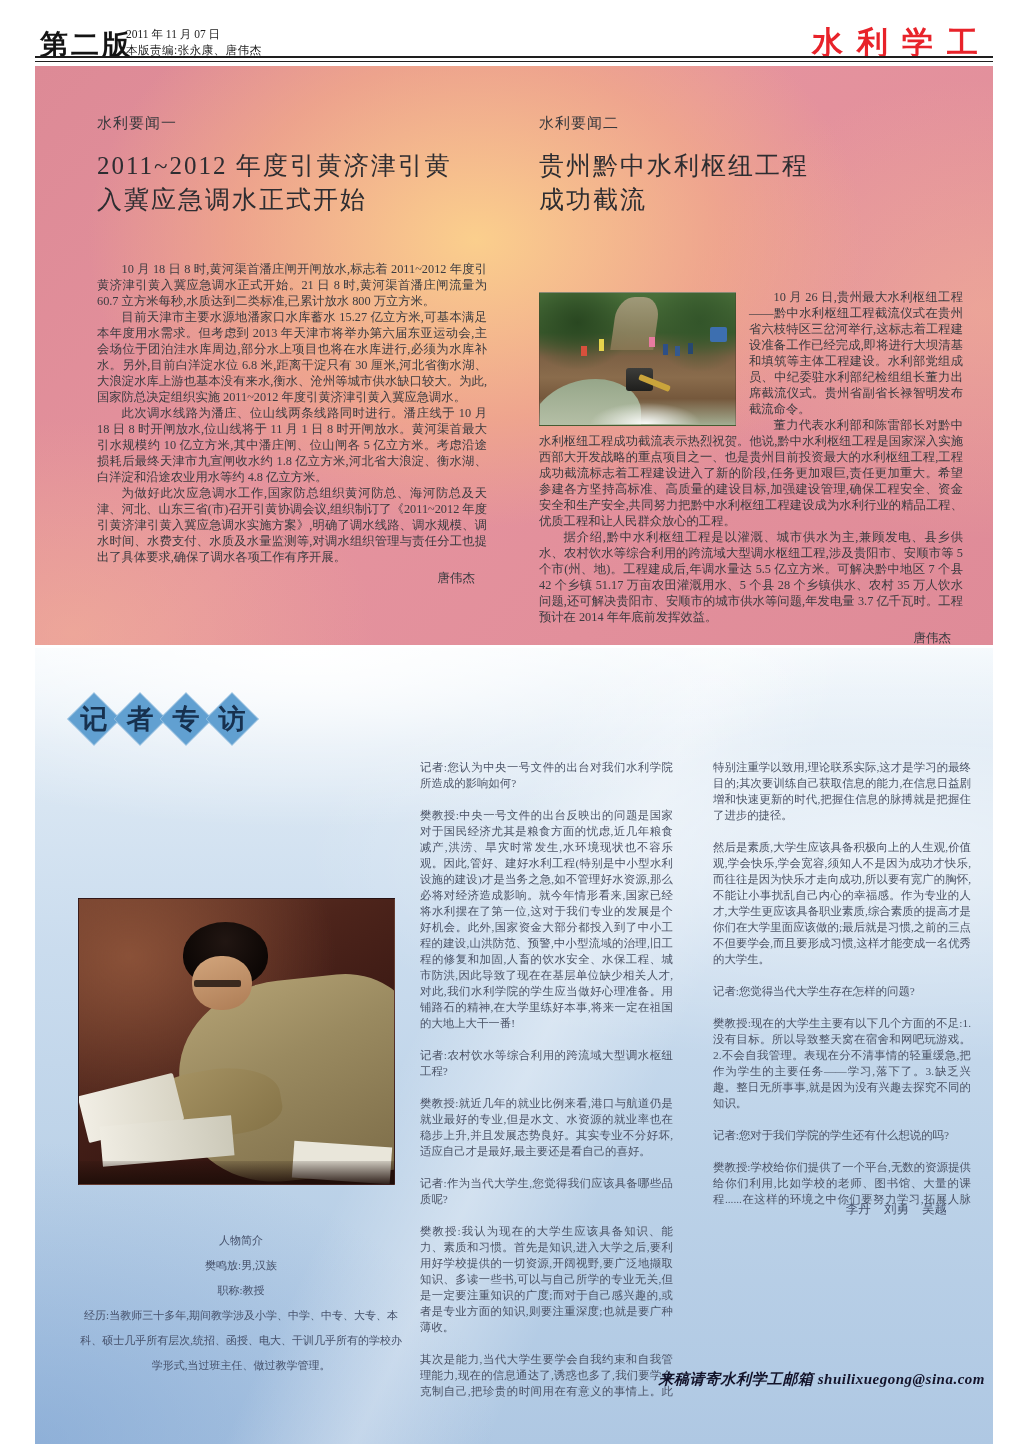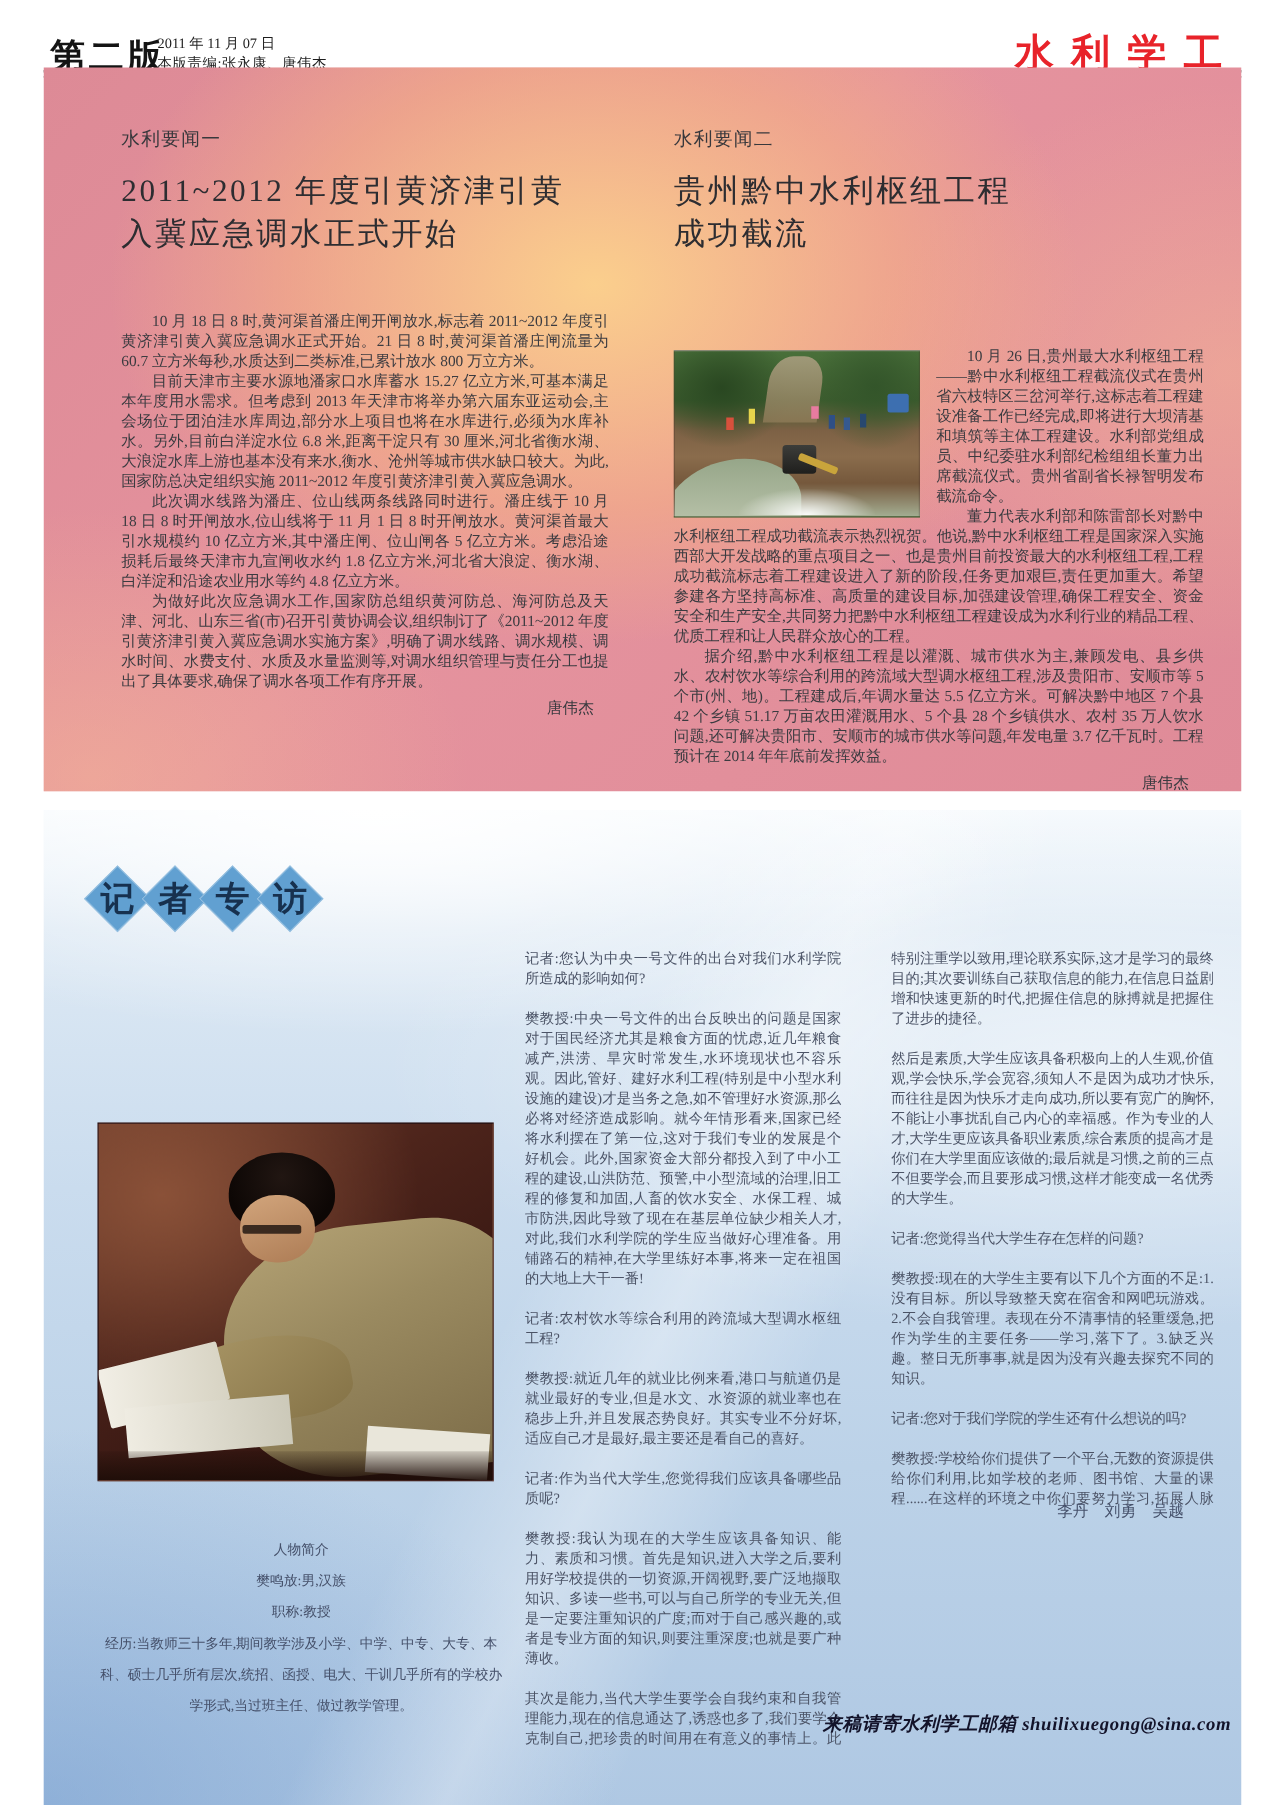--- a/index.html
+++ b/index.html
@@ -13,21 +13,21 @@
   
   .edition   { position:absolute; left:40px;  top:26px; font-size:28px; font-weight:bold; color:#141414; letter-spacing:3px; }
   .issue-date{ position:absolute; left:126px; top:27px; font-size:11.5px; color:#1d1d1d; }
   .editors   { position:absolute; left:126px; top:43px; font-size:11.5px; color:#1d1d1d; letter-spacing:.5px; }
   .masthead  { position:absolute; right:36px; top:22px; font-size:31px; font-weight:bold; color:#e8232a; letter-spacing:14px; }
   .hrule     { position:absolute; left:35px; top:56px; width:958px; height:6px;
                border-top:2px solid #1e1e1e; border-bottom:1px solid #1e1e1e; }
 
   
   .news-panel {
-    position:absolute; left:35px; top:54px; width:958px; height:579px; overflow:hidden;
+    position:absolute; left:35px; top:66px; width:958px; height:579px; overflow:hidden;
     background:
       radial-gradient(ellipse 540px 400px at 46% 30%, rgba(252,210,140,.95) 0%, rgba(247,180,130,.55) 45%, rgba(240,150,140,0) 72%),
       radial-gradient(ellipse 420px 330px at 99% 42%, rgba(248,190,150,.45) 0%, rgba(240,150,140,0) 70%),
       radial-gradient(ellipse 420px 300px at 4% 98%, rgba(246,186,150,.5) 0%, rgba(240,150,140,0) 72%),
       linear-gradient(135deg,#dd8a96 0%, #e5939e 45%, #df8b98 100%);
   }
   .news-col { position:absolute; top:48px; color:#3a3a3e; }
   .news-col.c1 { left:62px;  width:390px; }
   .news-col.c2 { left:504px; width:424px; }
   .kicker   { font-size:15px; letter-spacing:1px; color:#38383c; }

